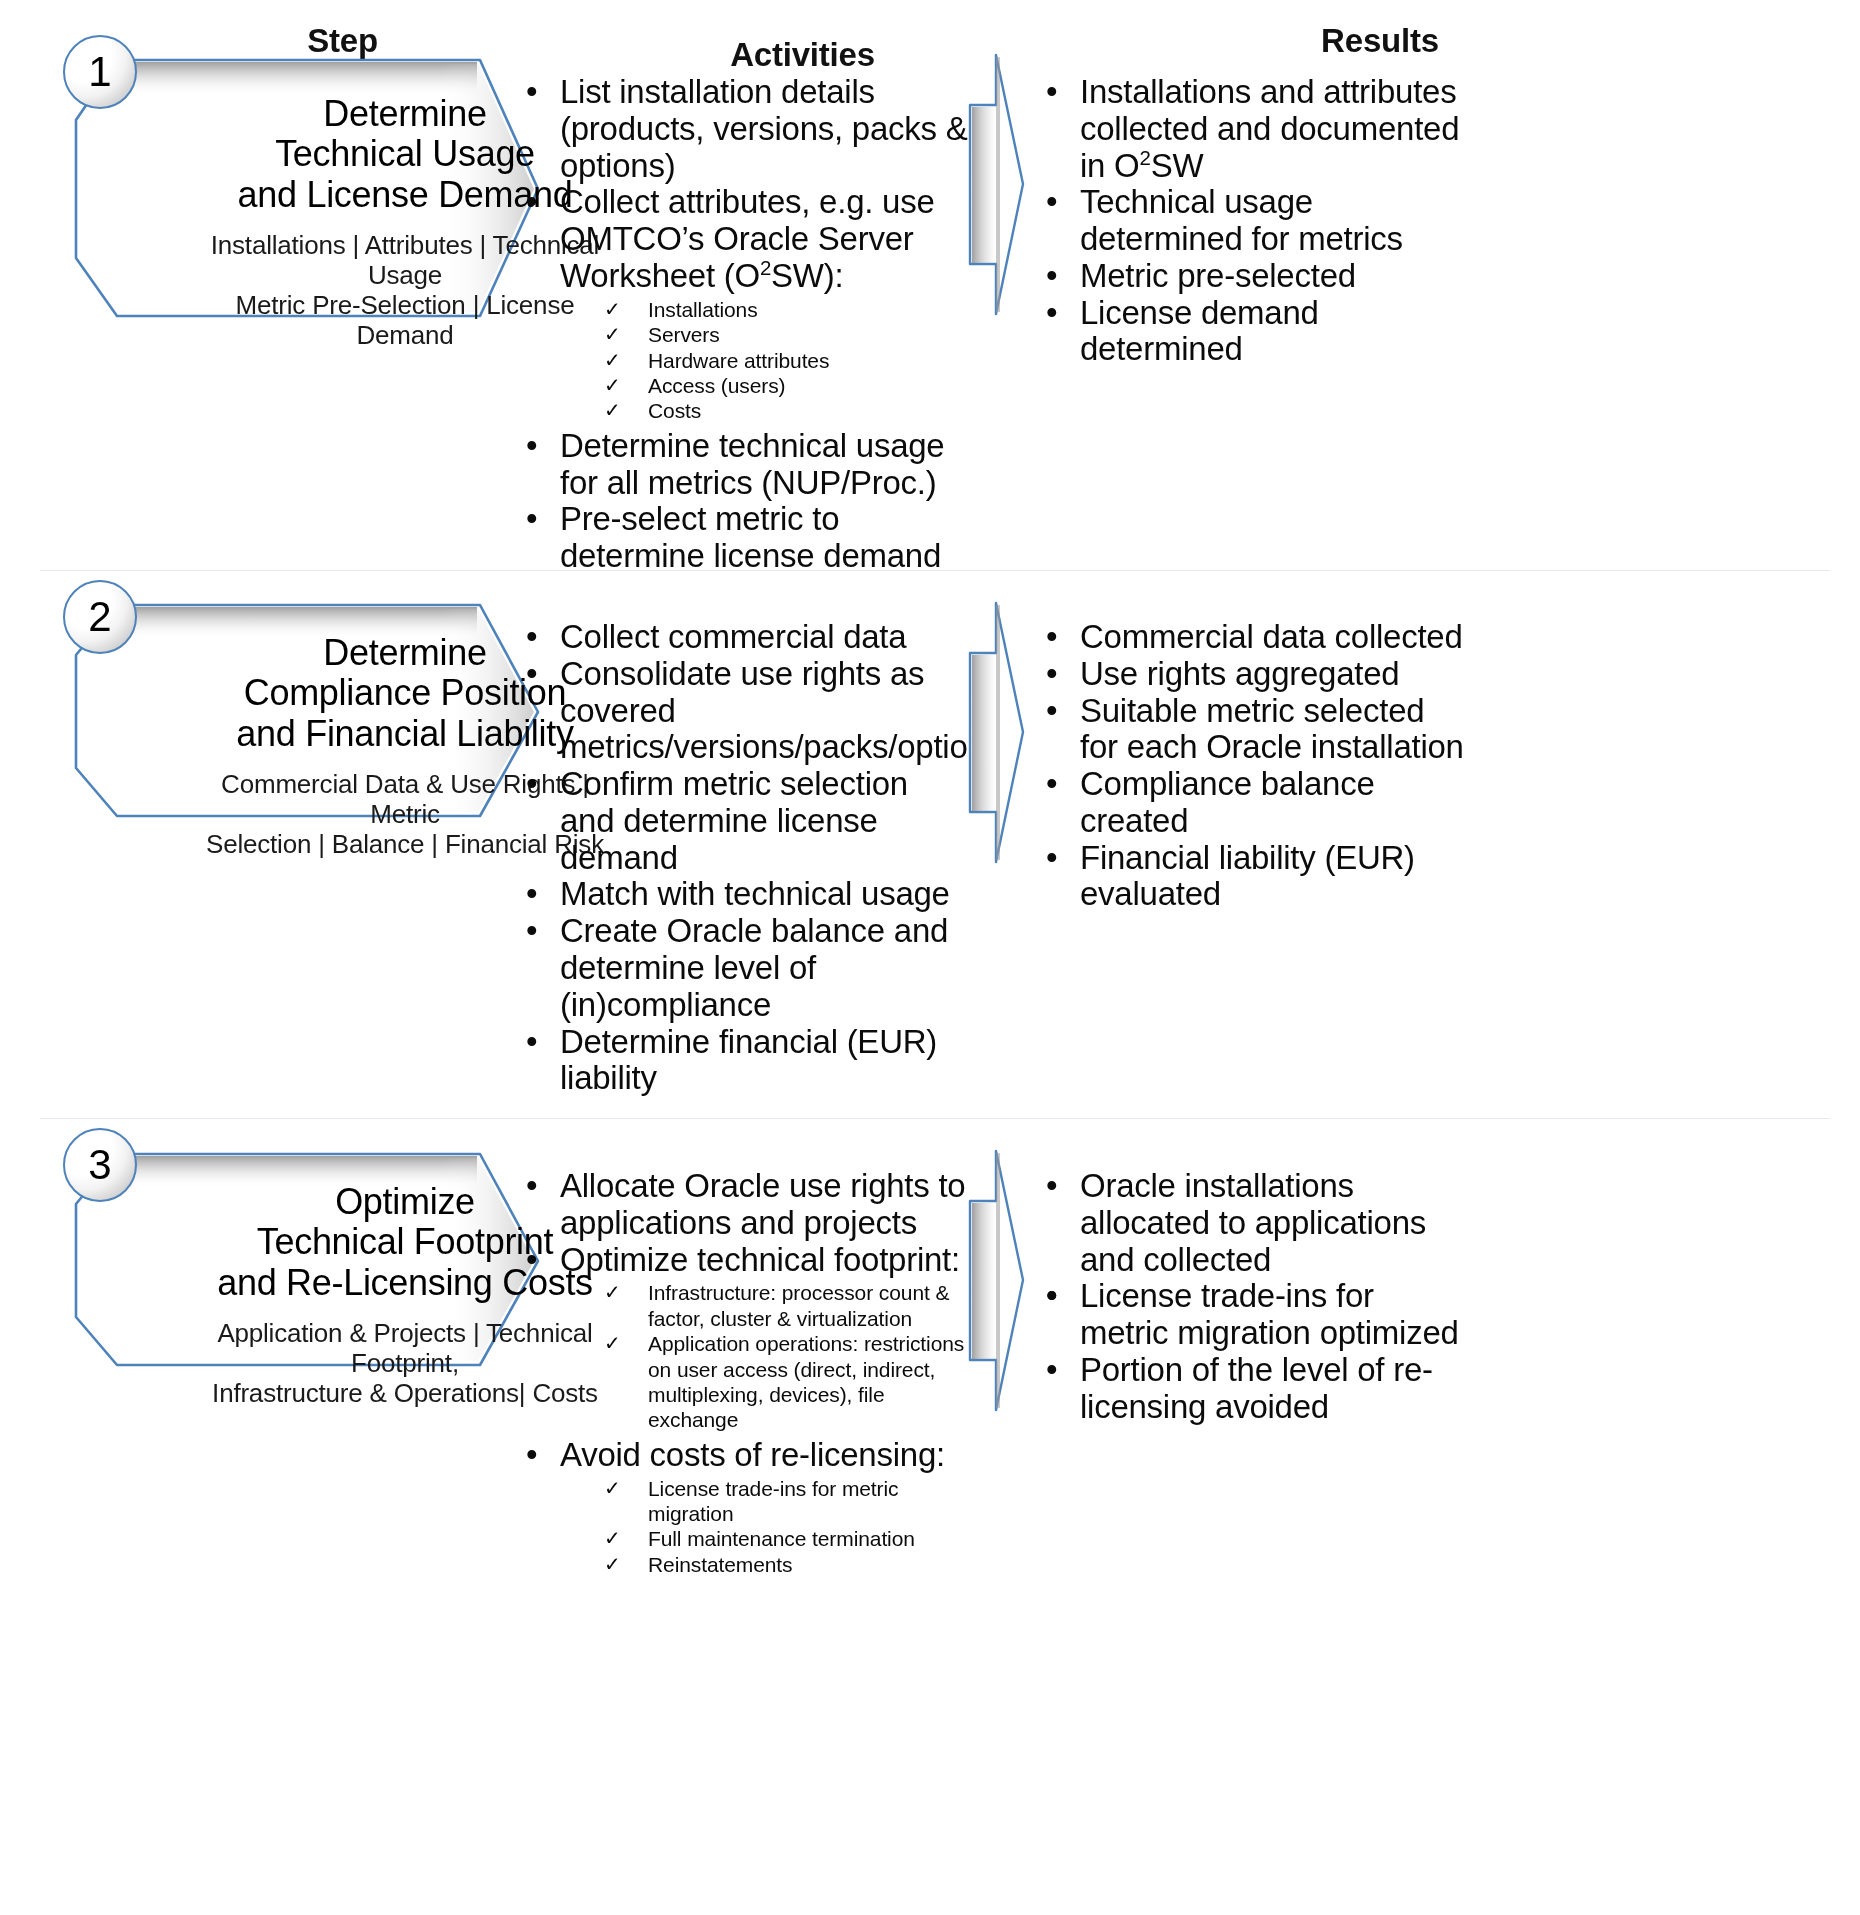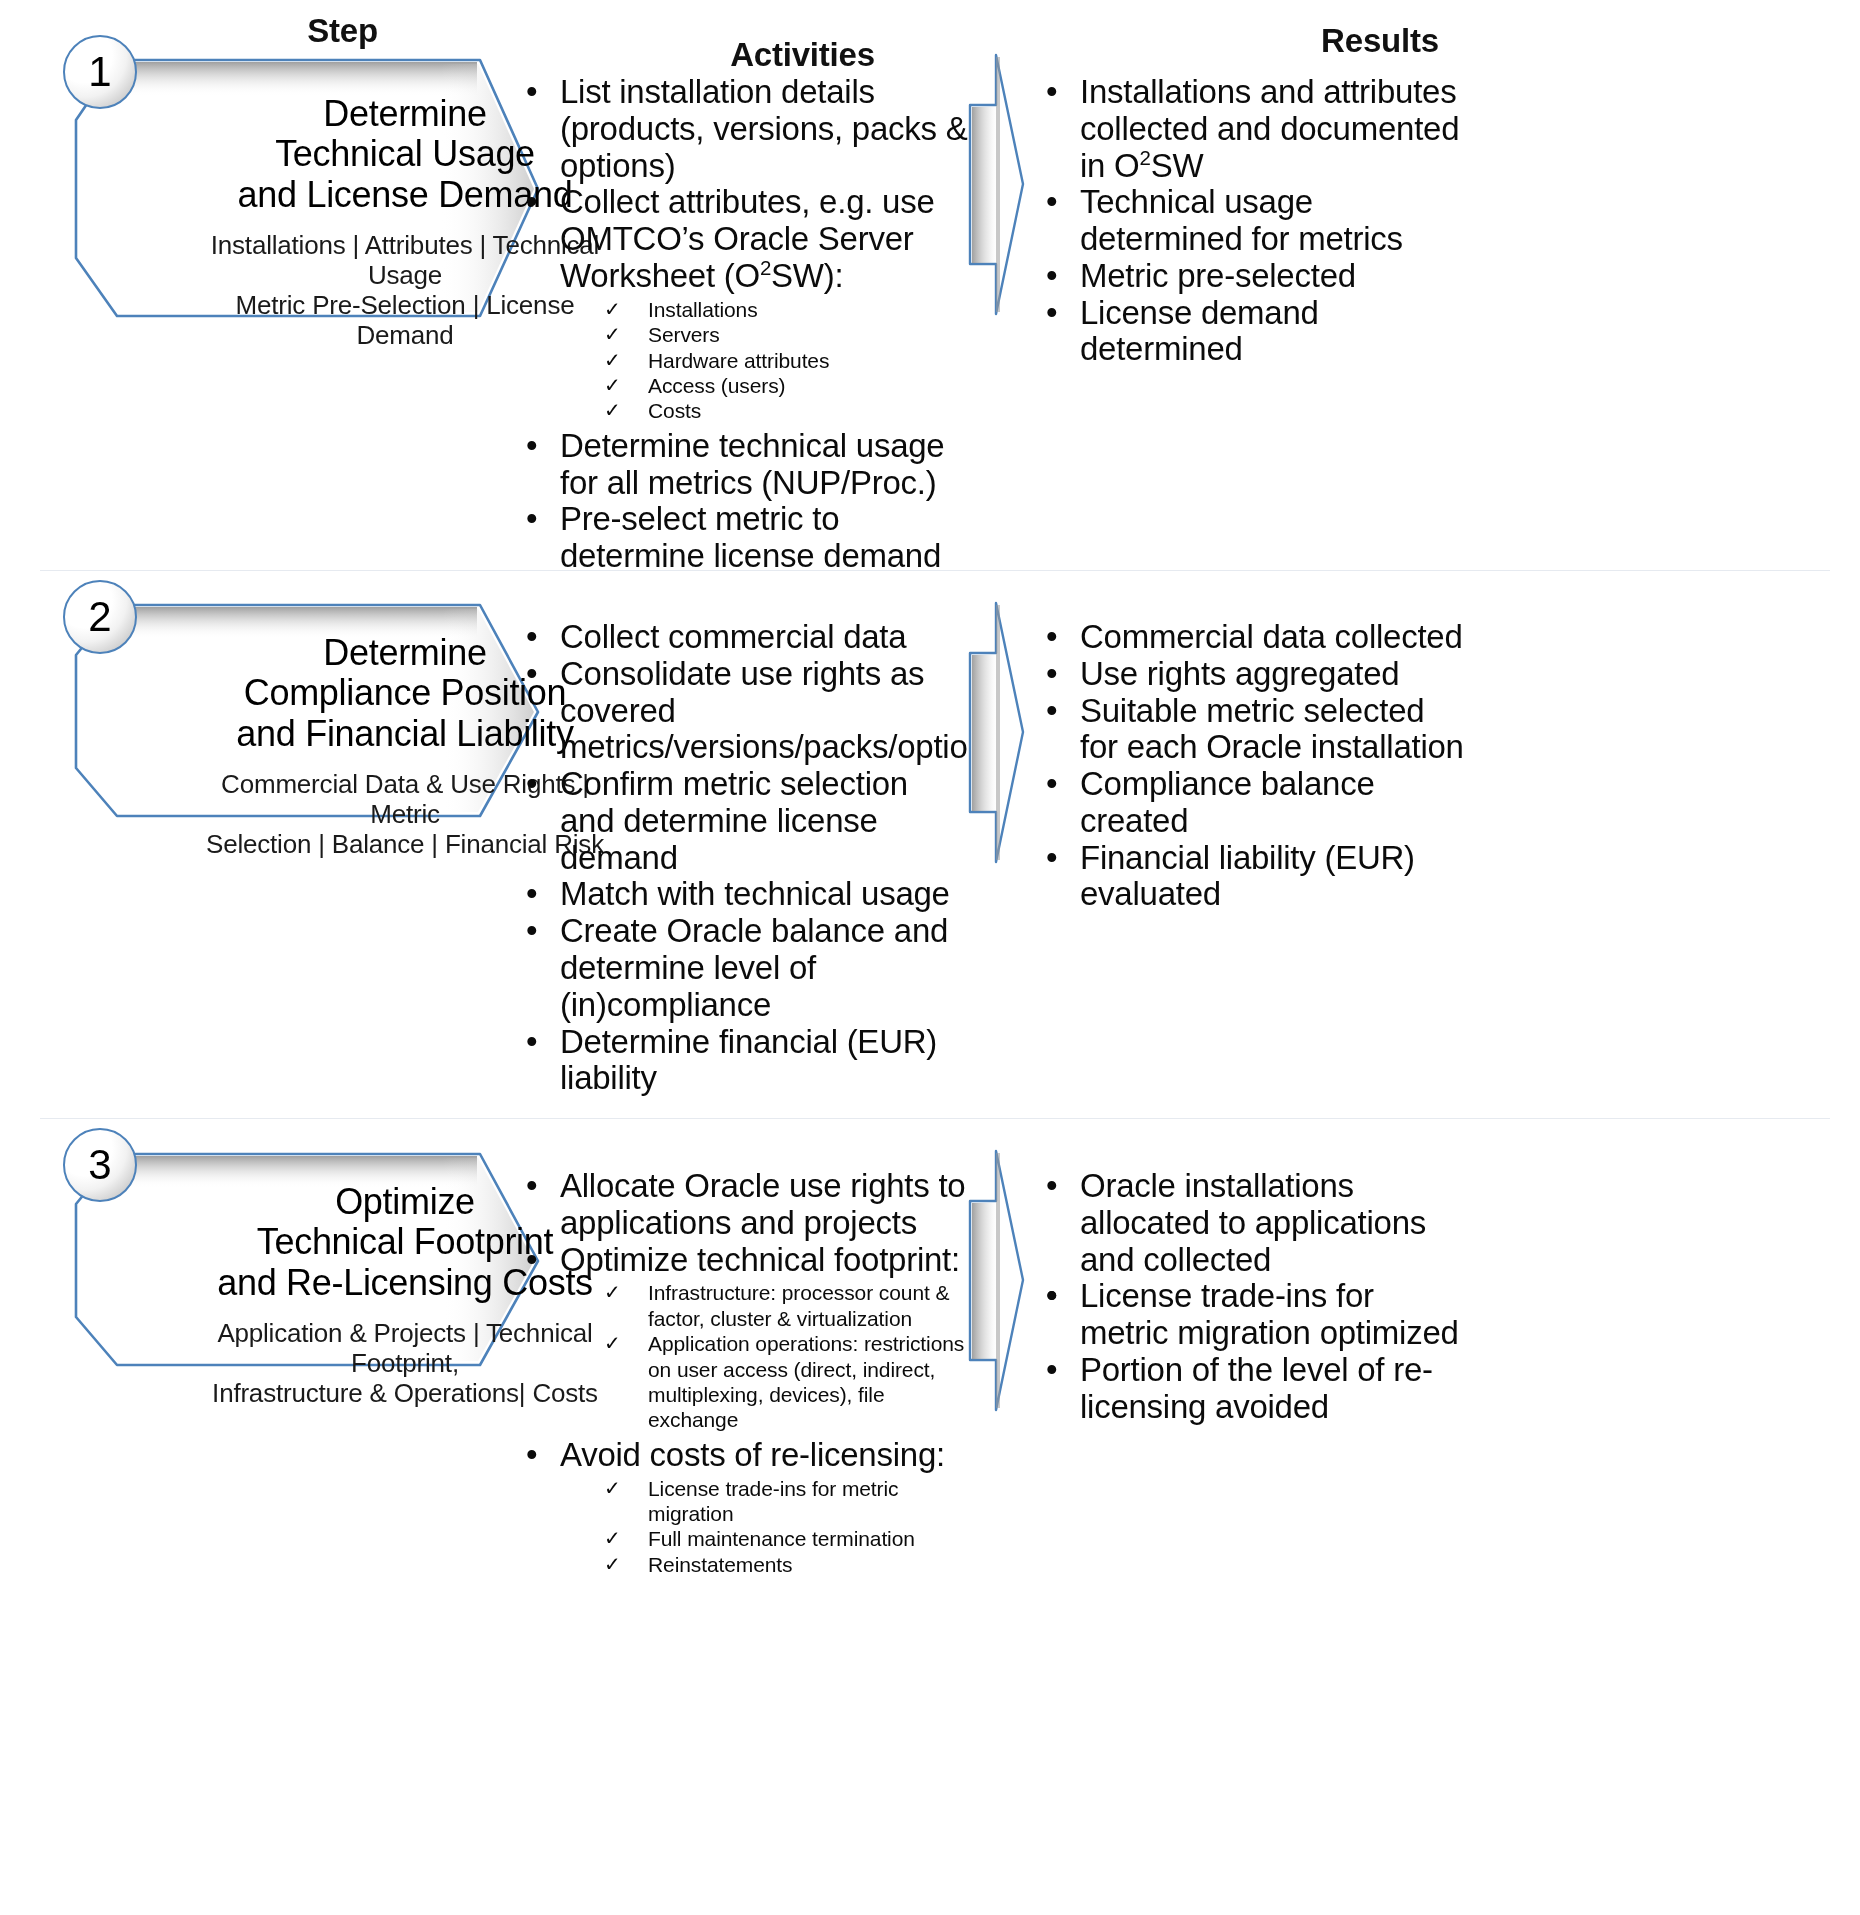--- a/index.html
+++ b/index.html
@@ -15,21 +15,21 @@
 
   
   .col-header {
     position: absolute;
     font-size: 33px;
     font-weight: bold;
     text-align: center;
     letter-spacing: -0.2px;
     color: #111;
   }
-  #hdr-step      { left: 110px; top: 12px; width: 465px; }
+  #hdr-step      { left: 110px; top: 22px; width: 465px; }
   #hdr-acts      { left: 575px; top: 36px; width: 455px; }
   #hdr-results   { left: 1150px; top: 22px; width: 460px; }
 
   
   .row-divider {
     position: absolute;
     left: 40px;
     width: 1790px;
     height: 1px;
     background: #e6eaf0;

